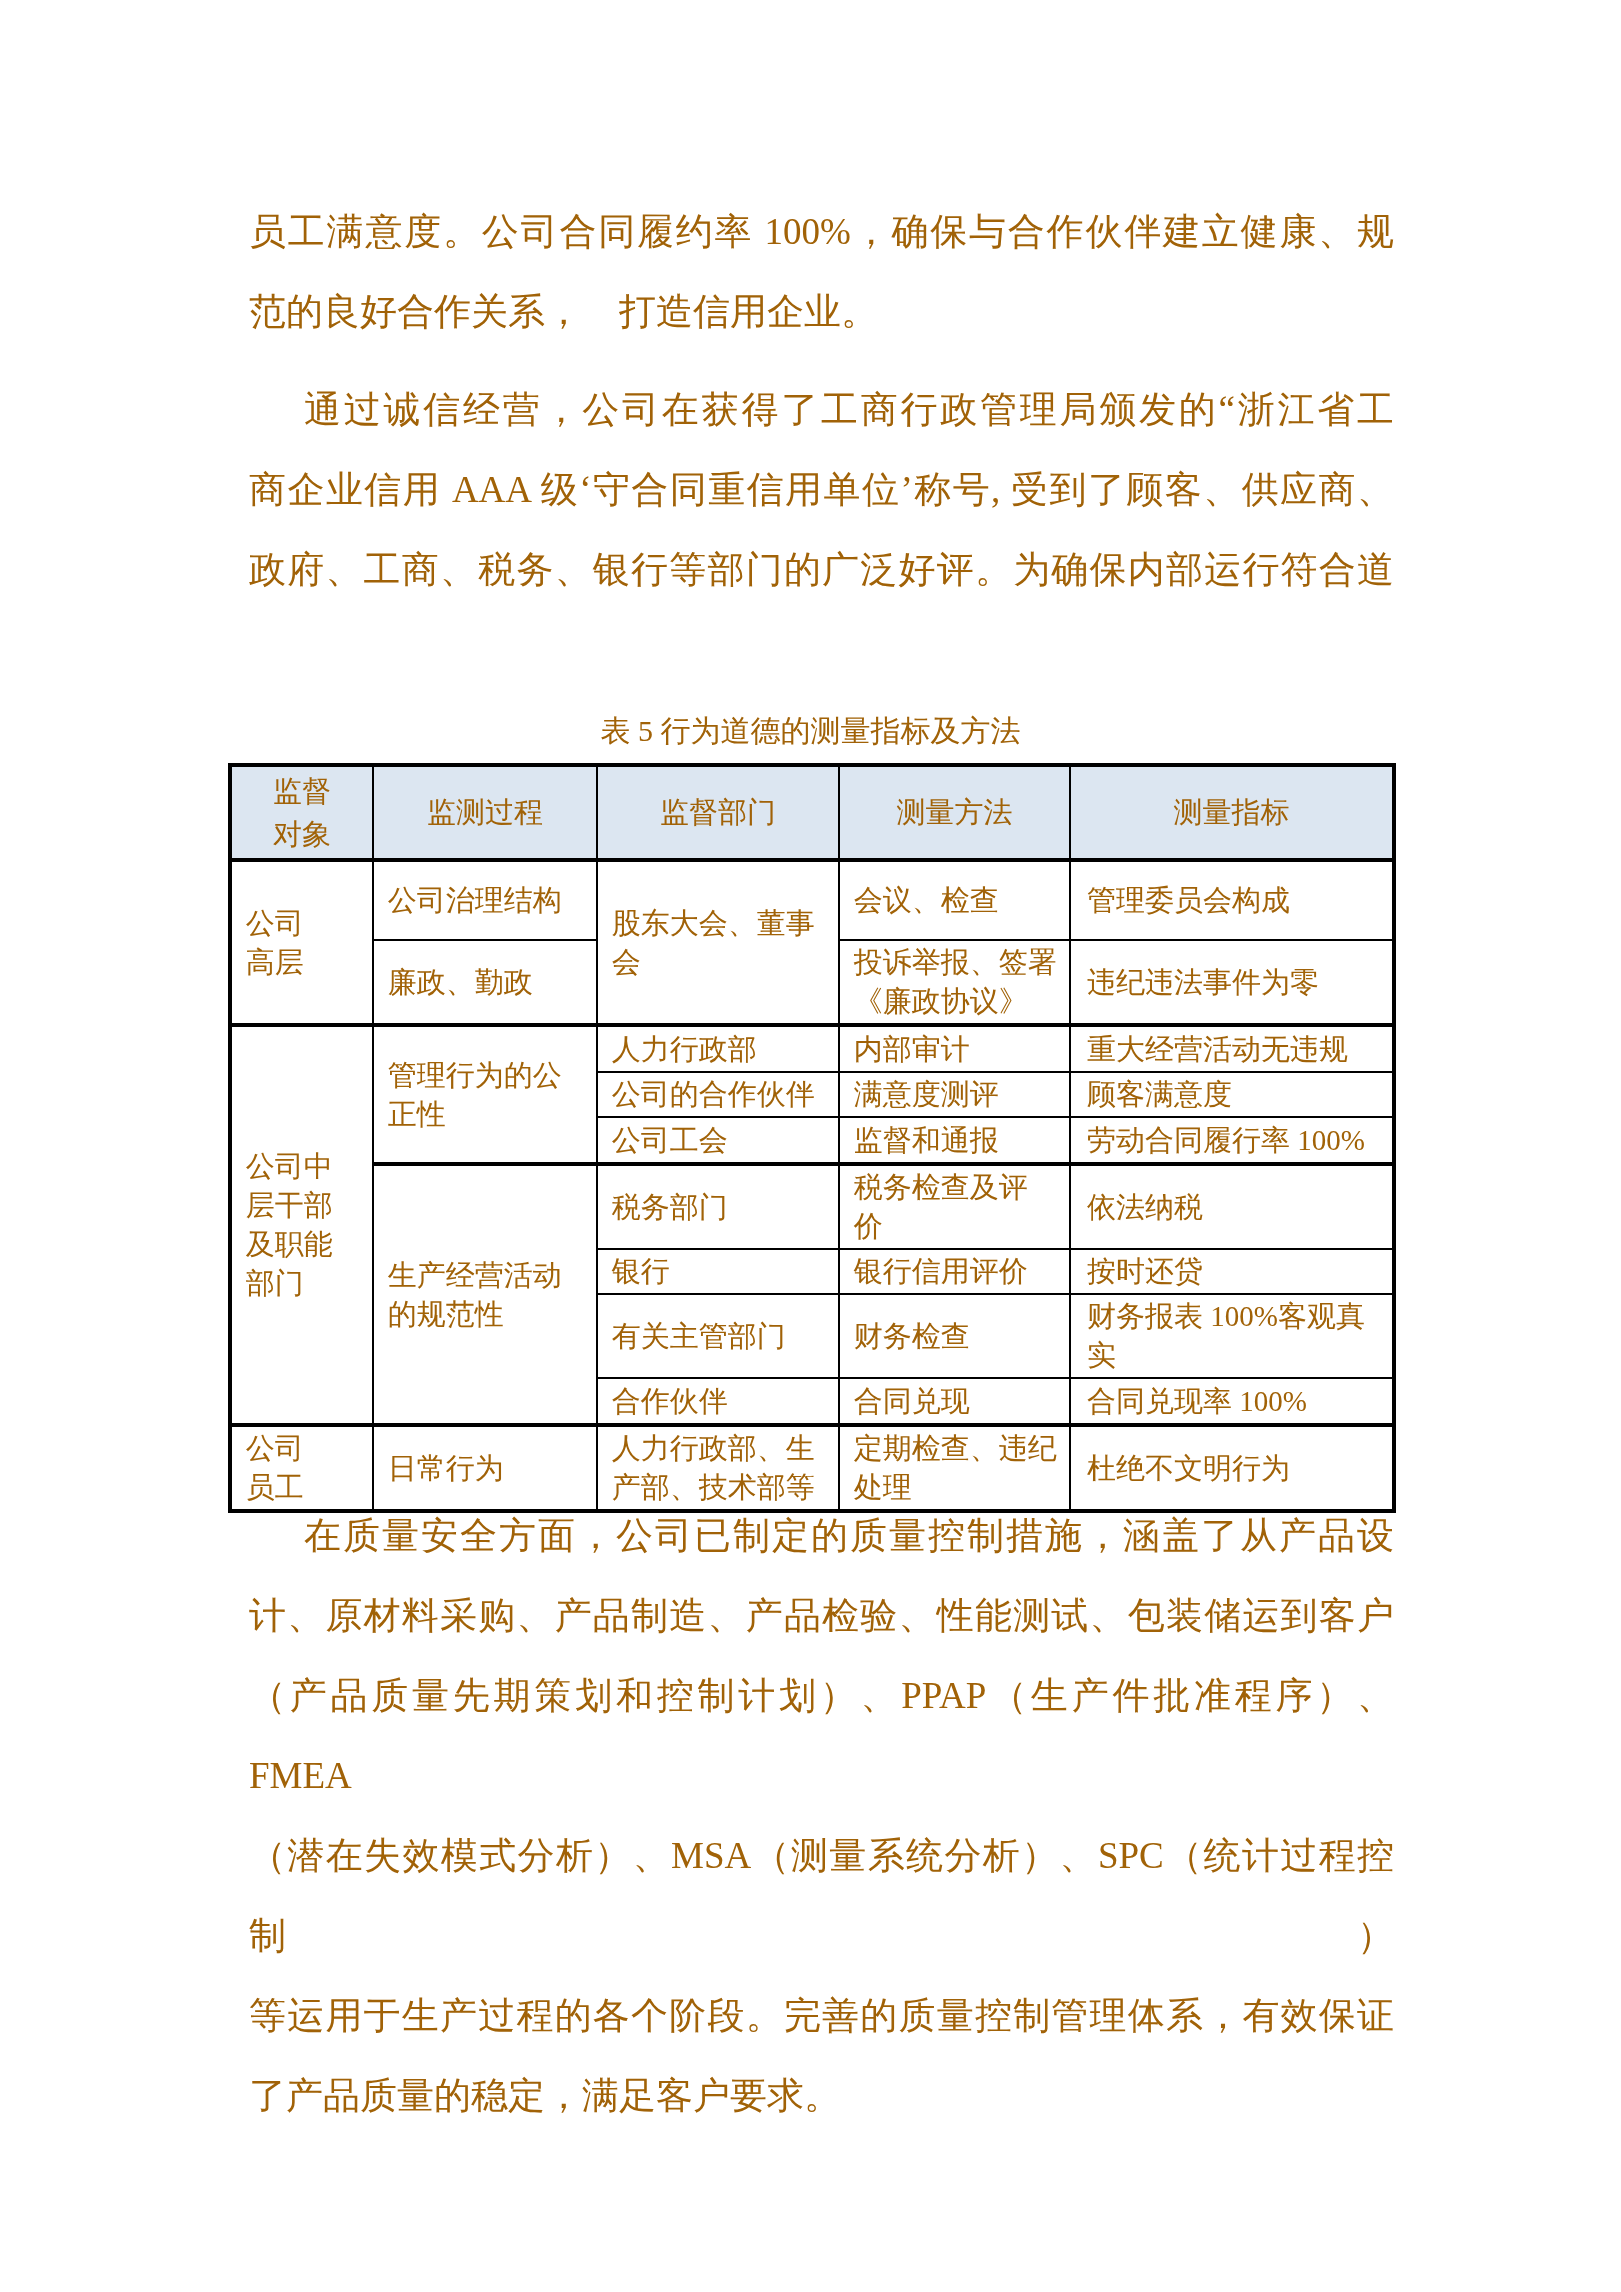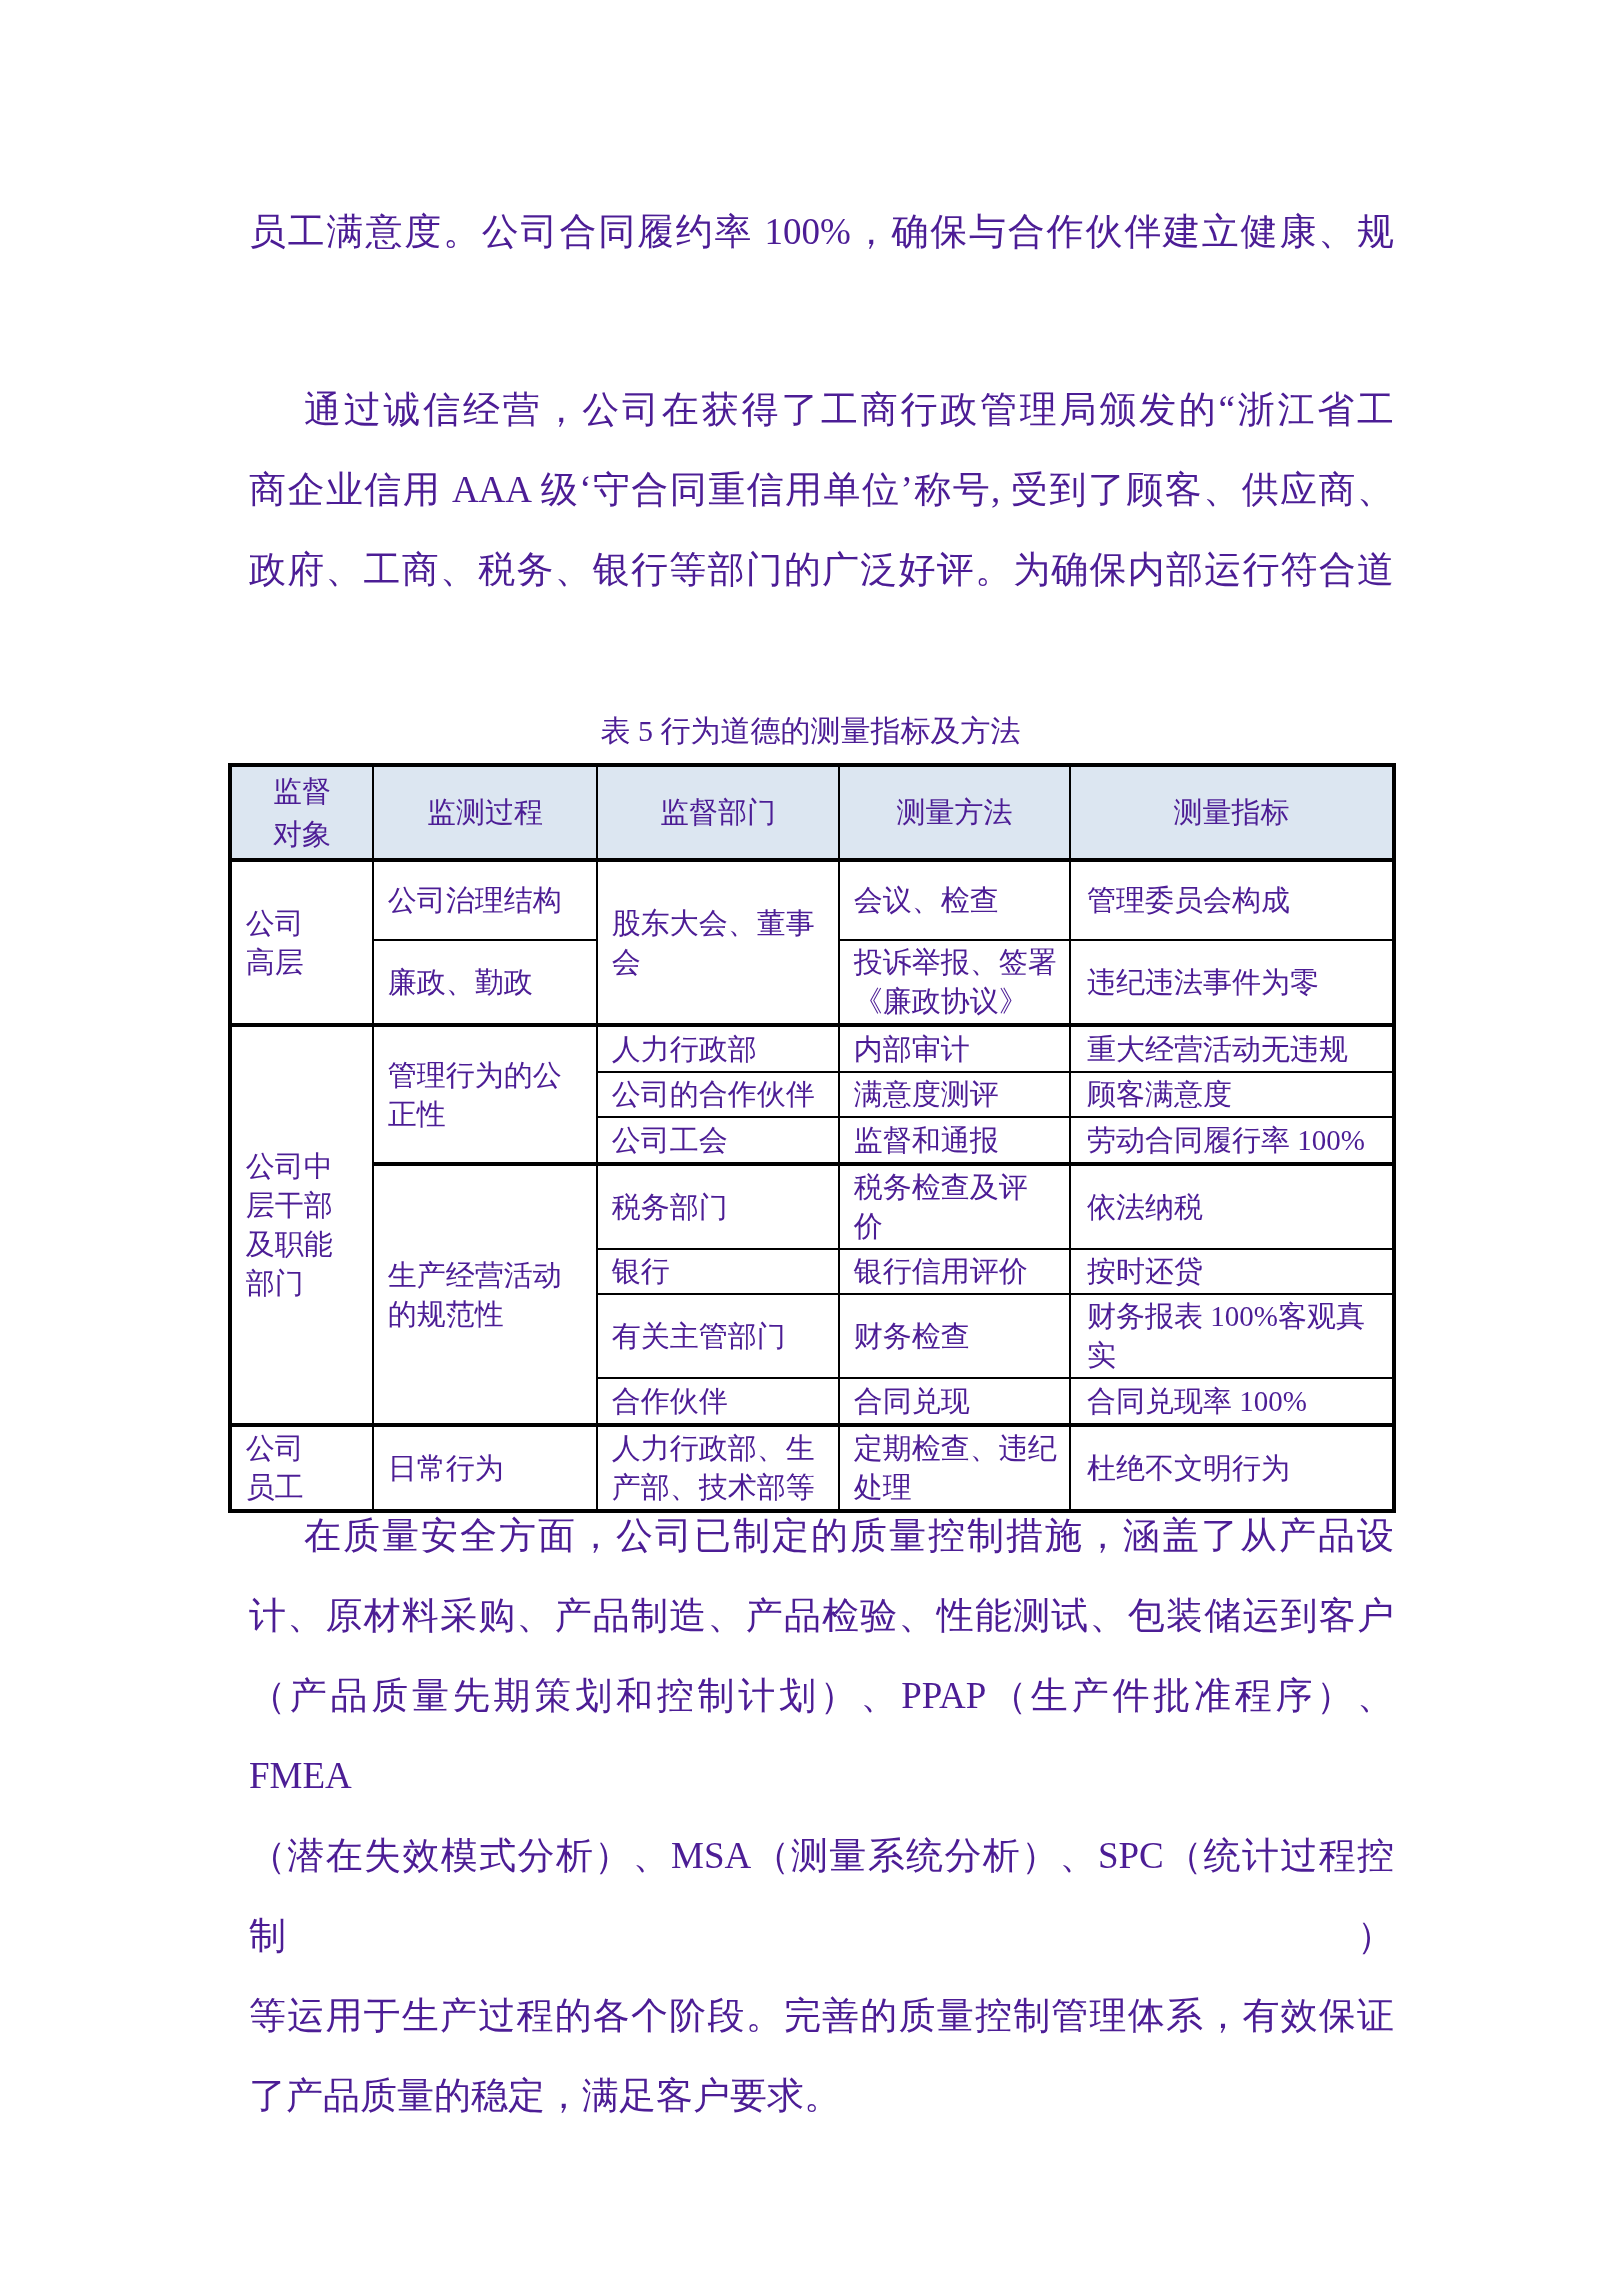--- a/index.html
+++ b/index.html
@@ -1,21 +1,21 @@
 <!DOCTYPE html>
 <html><head>
 <meta charset="utf-8">
 <style>
   html,body{margin:0;padding:0;background:#888;}
   .page{
     position:relative;
     width:1621px;height:2293px;
     margin:0 auto;
     background:#ffffff;
-    color:#4c1d95;
+    color:#a16207;
     font-family:"Liberation Serif","DejaVu Serif",serif;
     overflow:hidden;
   }
   .para{
     position:absolute;
     left:249px;
     width:1145px;
     font-size:37px;
     line-height:80px;
   }
@@ -60,20 +60,21 @@
   table.ethics td.bb{ border-bottom:4.9px solid #000; }
   table.ethics td.c5{ padding-left:16px; }
 </style>
 </head>
 <body>
 
 <div class="page">
 
   <div class="para p1">
     <div class="ln just">员工满意度。公司合同履约率 100%，确保与合作伙伴建立健康、规</div>
+    <div class="ln">范的良好合作关系，　打造信用企业。</div>
   </div>
 
   <div class="para p2">
     <div class="ln just indent">通过诚信经营，公司在获得了工商行政管理局颁发的“浙江省工</div>
     <div class="ln just">商企业信用 AAA 级‘守合同重信用单位’称号, 受到了顾客、供应商、</div>
     <div class="ln just">政府、工商、税务、银行等部门的广泛好评。为确保内部运行符合道</div>
   </div>
 
   <div class="tbl-title">表 5 行为道德的测量指标及方法</div>
 

